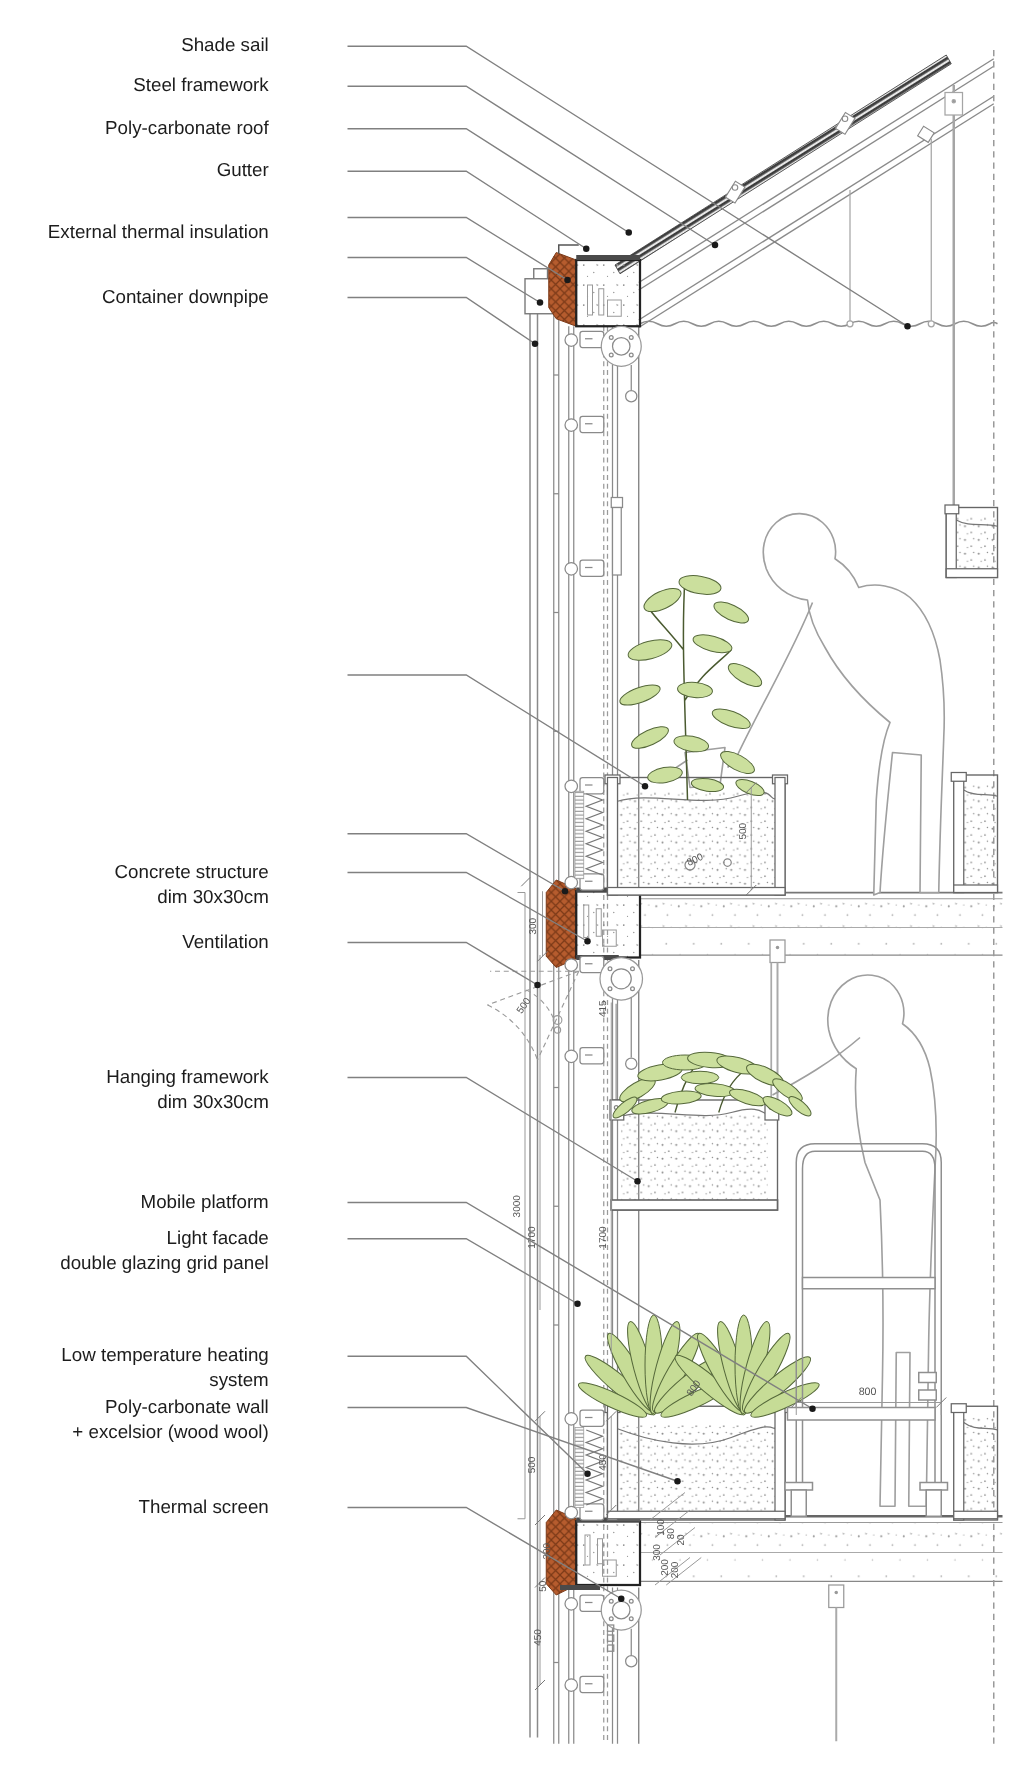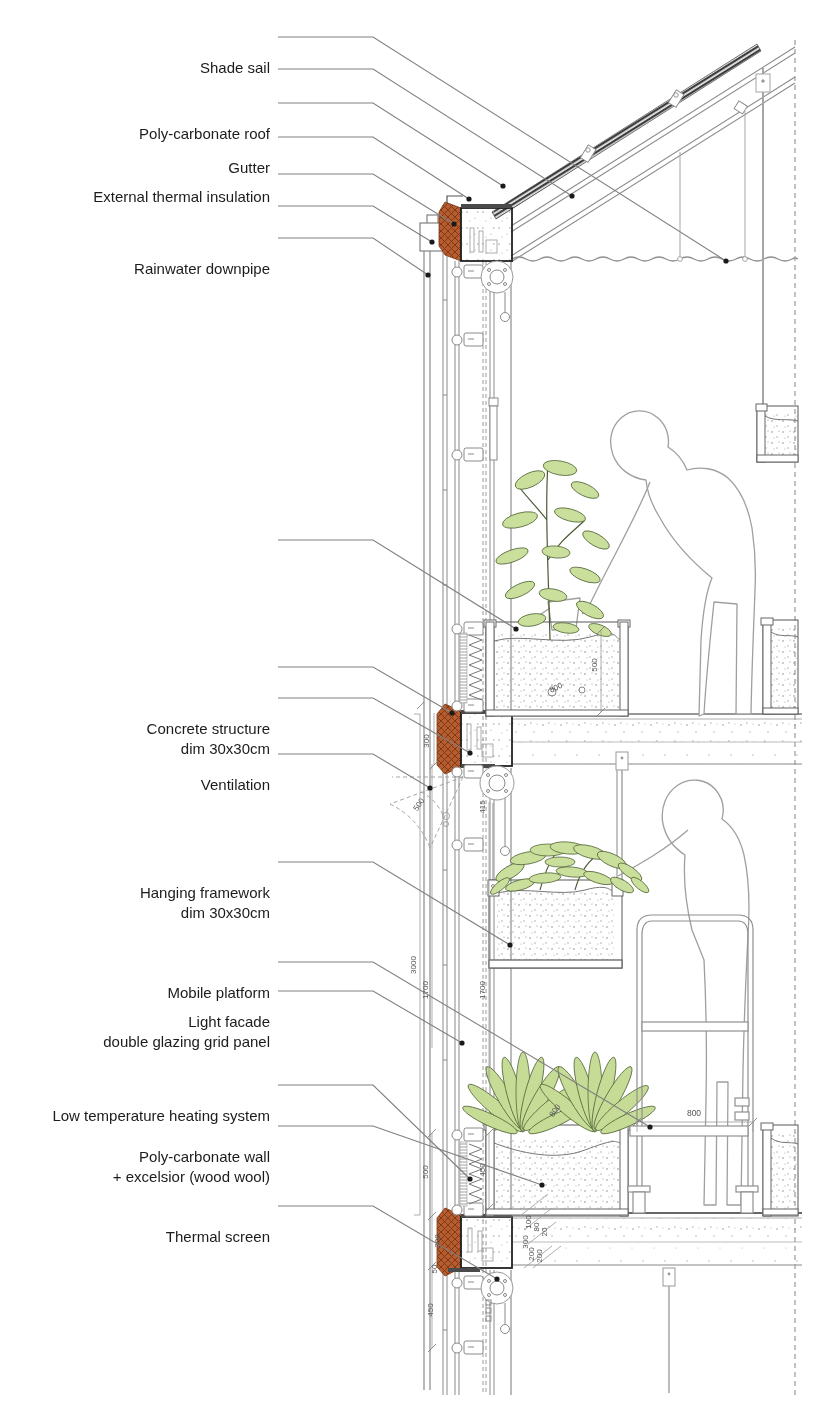--- a/index.html
+++ b/index.html
@@ -1,20 +1,20 @@
 <!DOCTYPE html>
 <html><head>
 <meta charset="utf-8">
 <style>
   html,body{margin:0;padding:0;background:#fff;}
   .stage{position:relative;width:818px;height:1416px;background:#fff;overflow:hidden;
          font-family:"Liberation Sans",sans-serif;}
   .stage svg{position:absolute;left:0;top:0;}
-  .callout{position:absolute;left:0;width:270px;text-align:right;
-           font-size:15px;line-height:20px;color:#1c1c1c;margin-top:31px;}
+  .callout{position:absolute;left:0;width:215px;text-align:right;
+           font-size:15px;line-height:20px;color:#1c1c1c;}
   .callout span{display:block;}
   .dimtext{font-size:8px;fill:#555;font-family:"Liberation Sans",sans-serif;}
   .dimtext2{font-size:8.5px;fill:#555;font-family:"Liberation Sans",sans-serif;}
 </style>
 </head>
 <body>
 
 <div class="stage">
 
 <svg width="818" height="1416" viewBox="0 0 818 1416">
@@ -570,31 +570,34 @@
           <circle cx="470" cy="1179" r="2.6"></circle>
     <circle cx="542" cy="1185" r="2.6"></circle>
           <circle cx="497" cy="1279" r="2.6"></circle>
   </g>
 </g>
 </svg>
 
 <div class="callout" style="top:27px">
       <span>Shade sail</span>
     </div>
+<div class="callout" style="top:59px">
+      <span>Steel framework</span>
+    </div>
 <div class="callout" style="top:93px">
       <span>Poly-carbonate roof</span>
     </div>
 <div class="callout" style="top:127px">
       <span>Gutter</span>
     </div>
-<div class="callout" style="top:156px">
+<div class="callout" style="top:176px">
       <span>External thermal insulation</span>
     </div>
 <div class="callout" style="top:228px">
-      <span>Rainwater downpipe</span>
+      <span>Container downpipe</span>
     </div>
 <div class="callout" style="top:530px">
     </div>
 <div class="callout" style="top:688px">
       <span>Concrete structure</span>
       <span>dim 30x30cm</span>
     </div>
 <div class="callout" style="top:744px">
       <span>Ventilation</span>
     </div>

